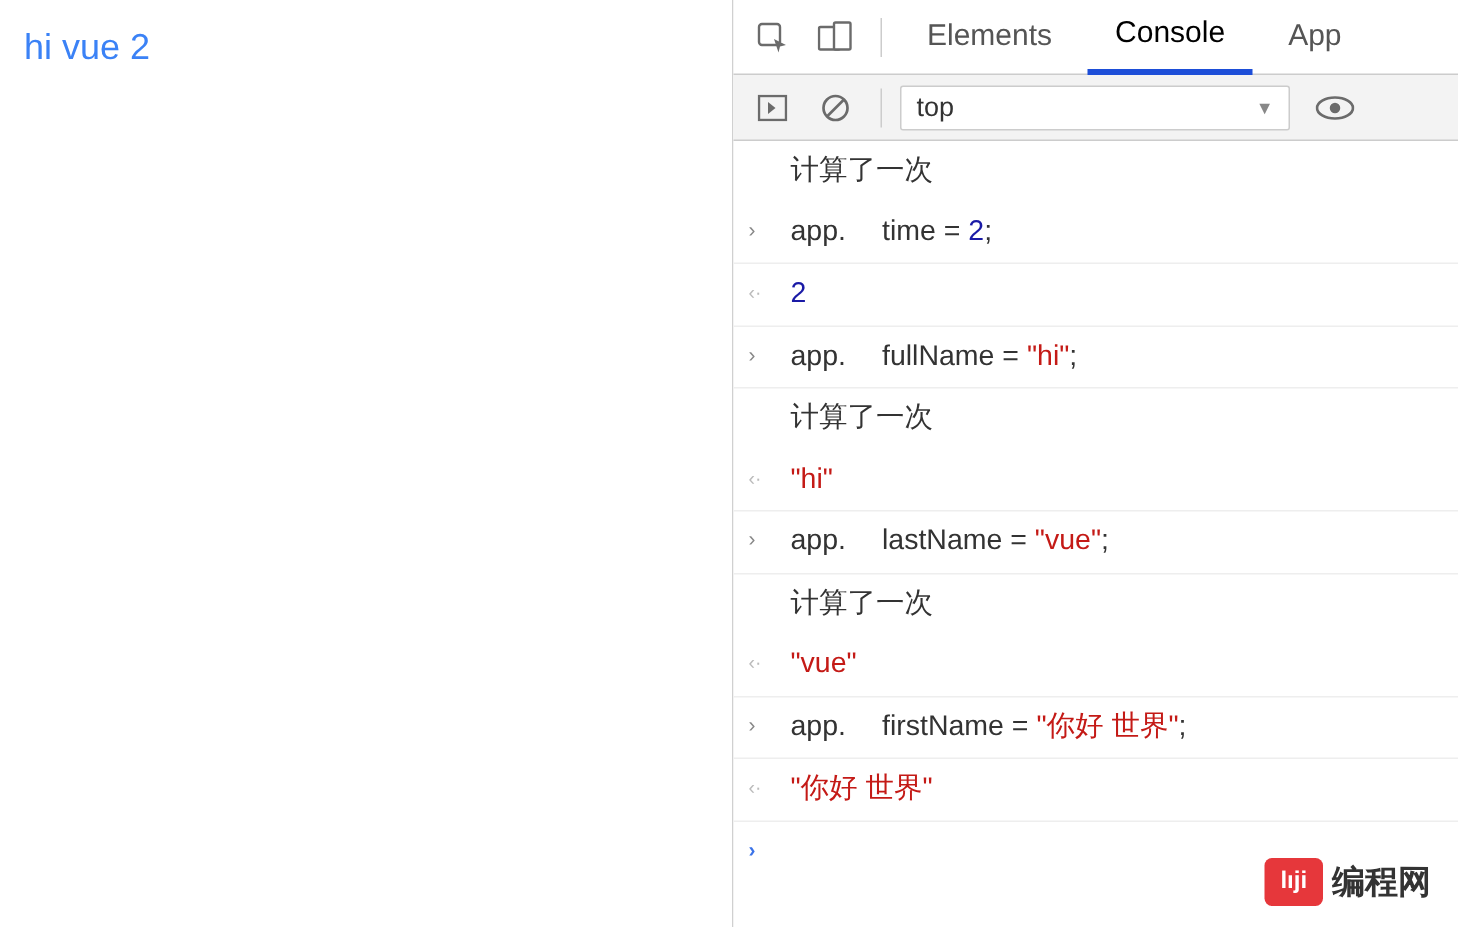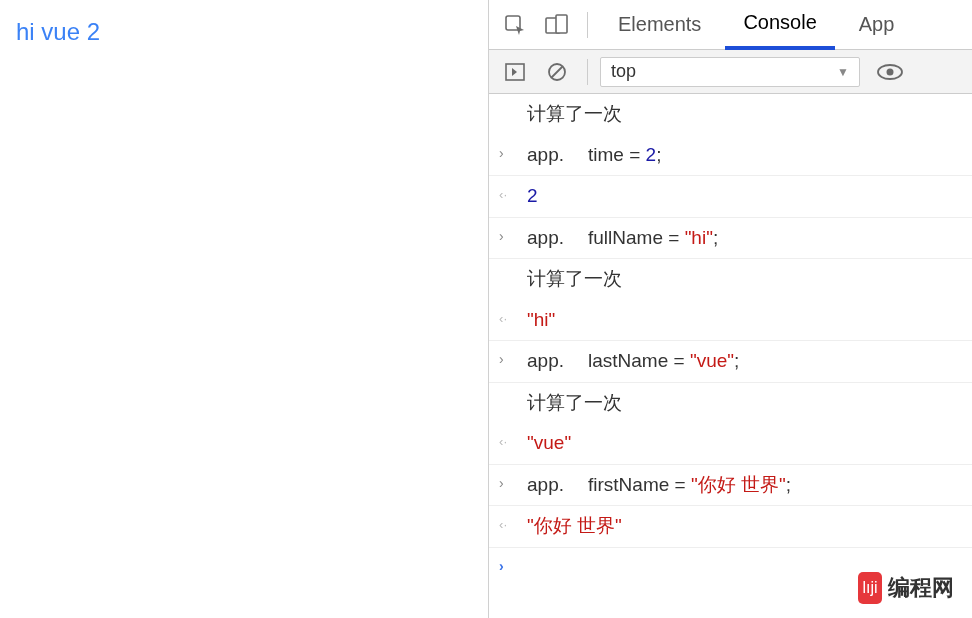--- a/index.html
+++ b/index.html
@@ -120,30 +120,30 @@
       right: 18px;
       bottom: 14px;
       display: flex;
       align-items: center;
       gap: 6px;
       font-weight: bold;
       font-size: 22px;
       color: #333;
     }
     .watermark-logo {
-      width: 24px;
+      width: 39px;
       height: 32px;
       background: #e6373b;
       color: #fff;
       display: flex;
       align-items: center;
       justify-content: center;
       border-radius: 5px;
       font-size: 16px;
-      font-weight: normal;
+      font-weight: bold;
     }
     svg { display: block; }
   </style>
 </head>
 <body>
 
 <div class="left-pane">
   <span>hi vue 2</span>
 </div>
 

